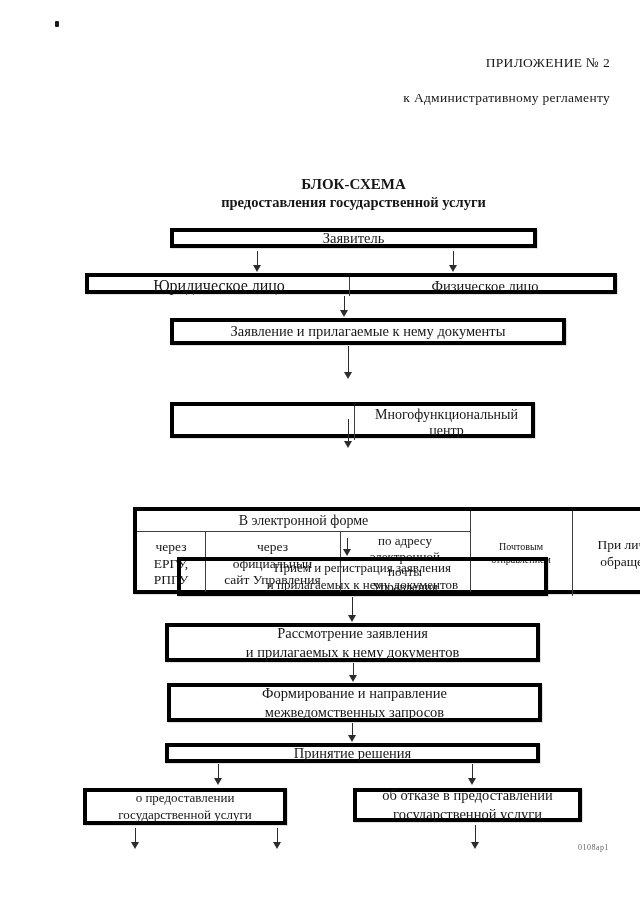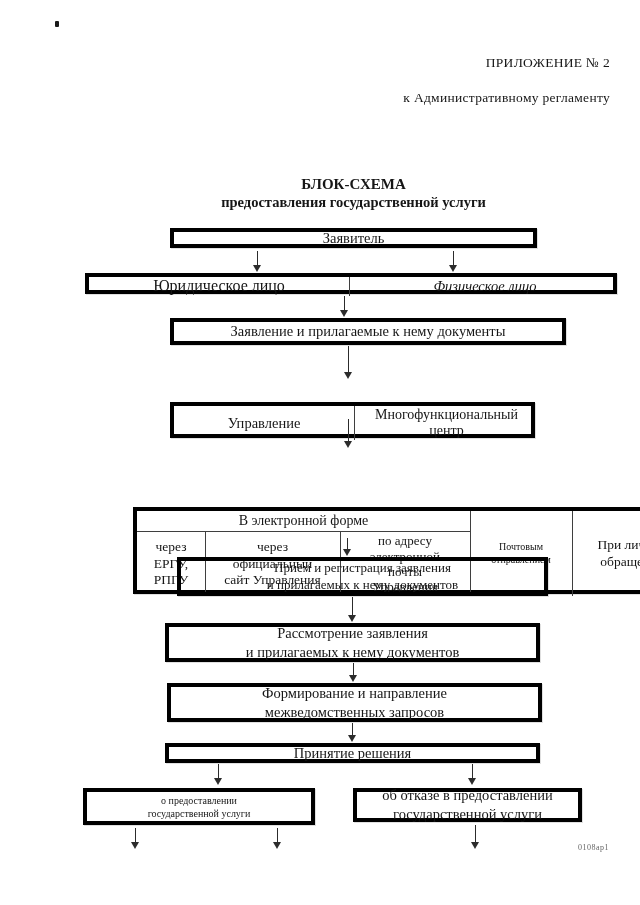--- a/index.html
+++ b/index.html
@@ -54,38 +54,37 @@
       <div class="varrow-head"></div>
   </div>
   <div class="varrow" style="left:449px;top:251px;height:21px;">
     <div class="varrow-line"></div>
       <div class="varrow-head"></div>
   </div>
 
   <div class="box split" style="left:85px;top:273px;width:532px;height:21px;">
     <div class="vline" style="left:260px;top:0;height:19px;"></div>
     <div class="cell" style="left:0;top:0;width:260px;height:19px;font-size:16px;">Юридическое лицо</div>
-    <div class="cell" style="left:260px;top:0;width:272px;height:19px;font-size:14.5px;font-style:italic;">Физическое лицо</div>
+    <div class="cell" style="left:260px;top:0;width:272px;height:19px;font-size:14.5px;">Физическое лицо</div>
   </div>
 
   <div class="varrow" style="left:340px;top:296px;height:21px;">
     <div class="varrow-line"></div>
       <div class="varrow-head"></div>
   </div>
 
   <div class="box" style="left:170px;top:318px;width:396px;height:27px;">Заявление и прилагаемые к нему документы</div>
 
   <div class="varrow" style="left:344px;top:346px;height:33px;">
     <div class="varrow-line"></div>
       <div class="varrow-head"></div>
   </div>
 
   <div class="box split" style="left:170px;top:381px;width:365px;height:36px;">
     <div class="vline" style="left:180px;top:0;height:34px;"></div>
-    <div class="cell" style="left:0;top:0;width:180px;height:34px;font-size:14.5px;">Управление</div>
     <div class="cell" style="left:180px;top:0;width:185px;height:34px;font-size:14px;line-height:1.15;">Многофункциональный
 центр</div>
   </div>
 
   <div class="varrow" style="left:344px;top:419px;height:29px;">
     <div class="varrow-line"></div>
       <div class="varrow-head"></div>
   </div>
 
   <div class="box split" style="left:85px;top:450px;width:532px;height:87px;margin-left:48px;">
@@ -144,21 +143,21 @@
 
   <div class="varrow" style="left:214px;top:764px;height:21px;">
     <div class="varrow-line"></div>
       <div class="varrow-head"></div>
   </div>
   <div class="varrow" style="left:468px;top:764px;height:21px;">
     <div class="varrow-line"></div>
       <div class="varrow-head"></div>
   </div>
 
-  <div class="box" style="left:83px;top:788px;width:232px;height:37px;font-size:10px;">о предоставлении
+  <div class="box" style="left:83px;top:788px;width:204px;height:37px;font-size:13px;">о предоставлении
 государственной услуги</div>
   <div class="box" style="left:353px;top:788px;width:229px;height:34px;font-size:14.5px;">об отказе в предоставлении
 государственной услуги</div>
 
   <div class="varrow" style="left:131px;top:828px;height:21px;">
     <div class="varrow-line"></div>
       <div class="varrow-head"></div>
   </div>
   <div class="varrow" style="left:273px;top:828px;height:21px;">
     <div class="varrow-line"></div>

